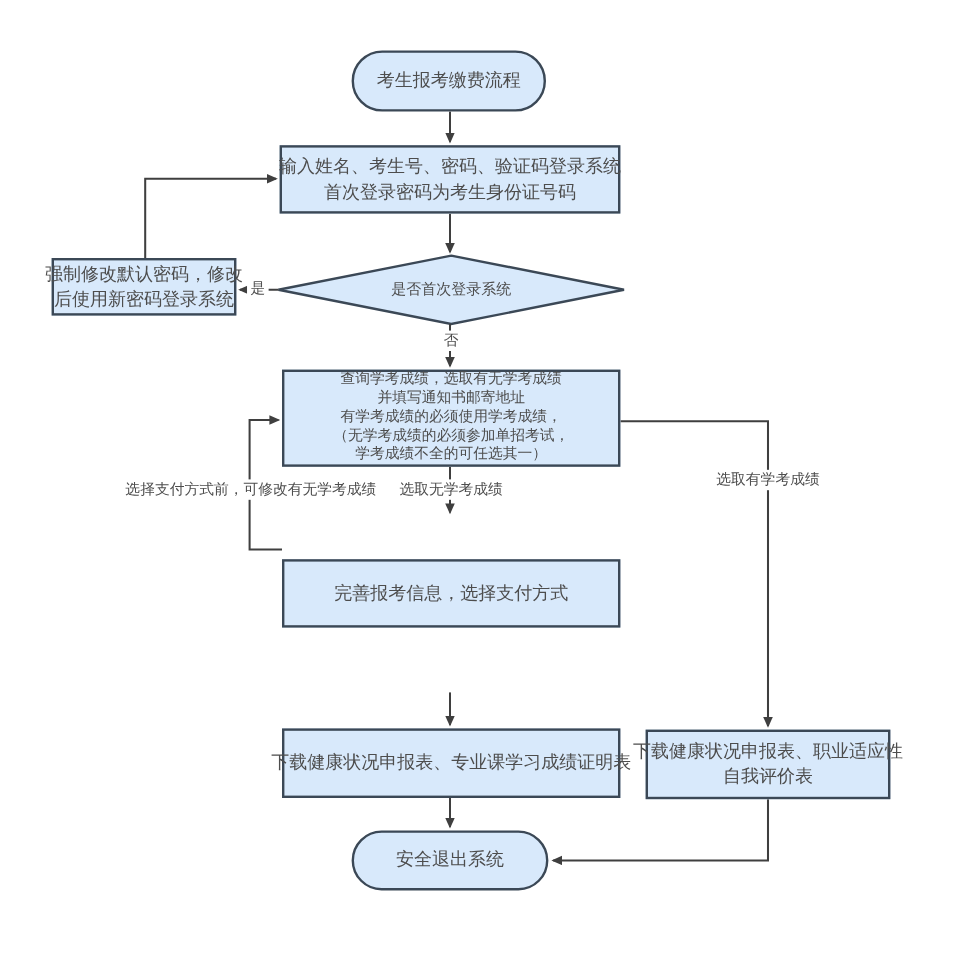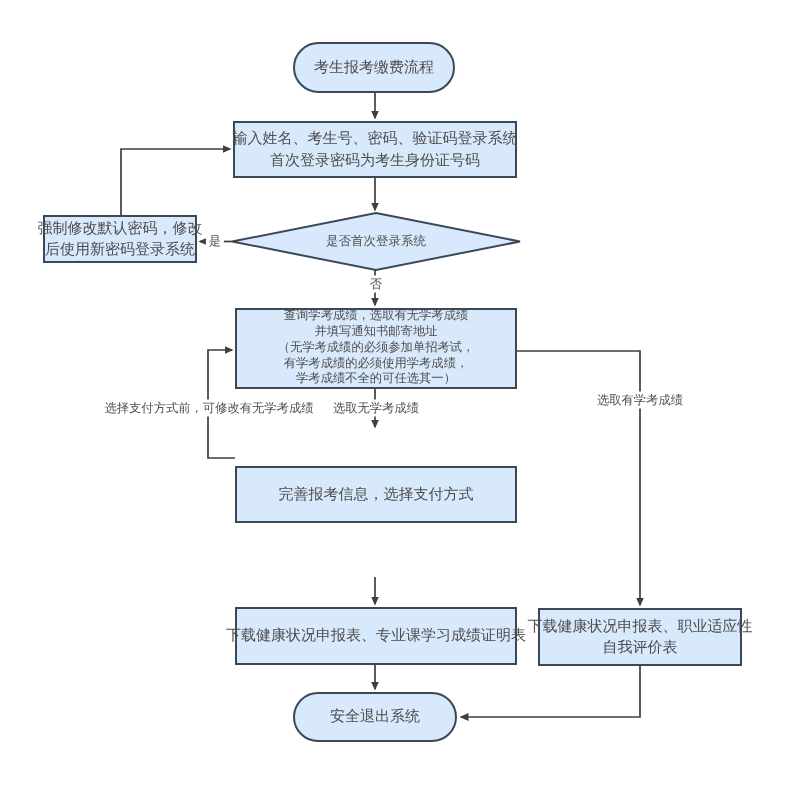--- a/index.html
+++ b/index.html
@@ -119,22 +119,22 @@
   </div>
 
   <div class="node" style="left:43px; top:215px; width:154px; height:48px;">
     <span class="tline">强制修改默认密码，修改</span>
     <span class="tline">后使用新密码登录系统</span>
   </div>
 
   <div class="node query" style="left:235px; top:308px; width:282px; height:81px;">
     <span class="tline">查询学考成绩，选取有无学考成绩</span>
     <span class="tline">并填写通知书邮寄地址</span>
+    <span class="tline">有学考成绩的必须使用学考成绩，</span>
     <span class="tline">（无学考成绩的必须参加单招考试，</span>
-    <span class="tline">有学考成绩的必须使用学考成绩，</span>
     <span class="tline">学考成绩不全的可任选其一）</span>
   </div>
 
   <div class="node" style="left:235px; top:430px; width:282px; height:57px;margin-top:36px;">
     <span class="tline">完善报考信息，选择支付方式</span>
   </div>
 
 
   <div class="node" style="left:235px; top:607px; width:282px; height:58px;">
     <span class="tline">下载健康状况申报表、专业课学习成绩证明表</span>

